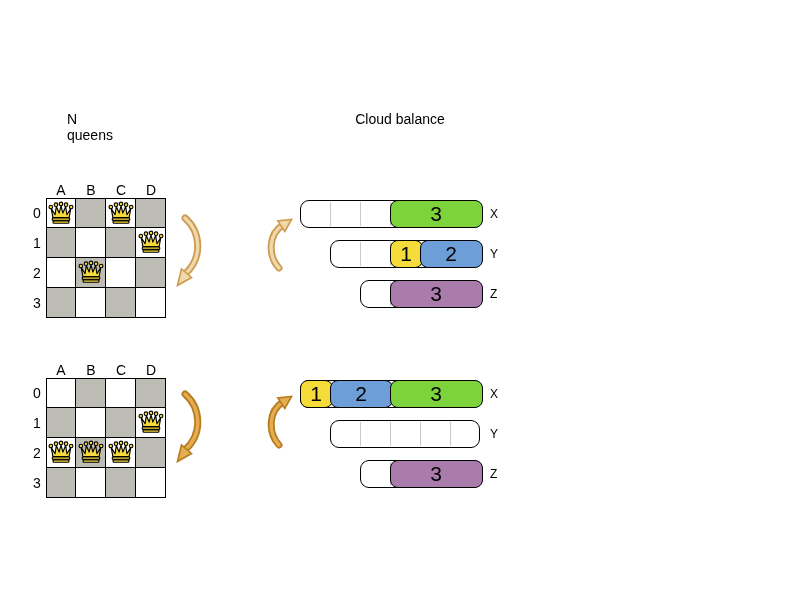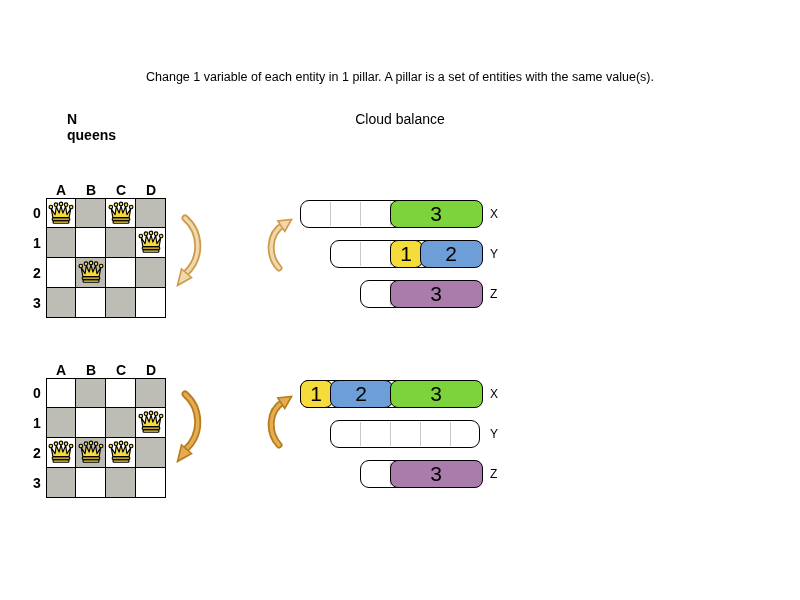--- a/index.html
+++ b/index.html
@@ -7,21 +7,21 @@
           font-family:"Liberation Sans",sans-serif;color:#000;}
   .title{position:absolute;left:0;top:28px;width:800px;margin:0;text-align:center;
          font-size:33px;font-weight:400;}
   .subtitle{position:absolute;left:0;top:70px;width:800px;text-align:center;font-size:12.5px;}
   .sec-label{position:absolute;font-size:14px;}
   .sec-label.nq{left:67px;top:111px;}
   .sec-label.cb{left:0;top:111px;width:800px;text-align:center;}
 
   
   .board{position:absolute;}
-  .nq{display:grid;grid-template-columns:18px repeat(4,30px);grid-template-rows:17px repeat(4,30px);font-weight:bold;}
+  .nq{display:grid;grid-template-columns:18px repeat(4,30px);grid-template-rows:17px repeat(4,30px);}
   .clabel{display:flex;align-items:center;justify-content:center;font-size:14px;}
   .rlabel{display:flex;align-items:center;justify-content:center;font-size:14px;}
   .cell{box-sizing:border-box;background:#fff;border-right:1px solid #000;border-bottom:1px solid #000;
         display:flex;align-items:center;justify-content:center;}
   .cell.fc{border-left:1px solid #000;}
   .cell.fr{border-top:1px solid #000;}
   .cell.dark{background:#BDBDB5;}
 
   
   .bar{position:absolute;height:28px;box-sizing:border-box;background:#fff;
@@ -30,21 +30,20 @@
   .block{position:absolute;top:-1.5px;height:28px;box-sizing:border-box;border:1.7px solid #000;
          border-radius:8px;display:flex;align-items:center;justify-content:center;font-size:21px;}
   .bar-label{position:absolute;font-size:12px;}
 
   .arrow{position:absolute;}
 </style>
 </head>
 <body>
 
 <div class="canvas">
-  <div class="subtitle">Change 1 variable of each entity in 1 pillar. A pillar is a set of entities with the same value(s).</div>
   <div class="sec-label nq">N queens</div>
   <div class="sec-label cb">Cloud balance</div>
 
   <div class="board" id="board-before" style="left:28px;top:181px">
       <div class="nq">
         <div class="clabel"></div>
         <div class="clabel">A</div>
         <div class="clabel">B</div>
         <div class="clabel">C</div>
         <div class="clabel">D</div>

